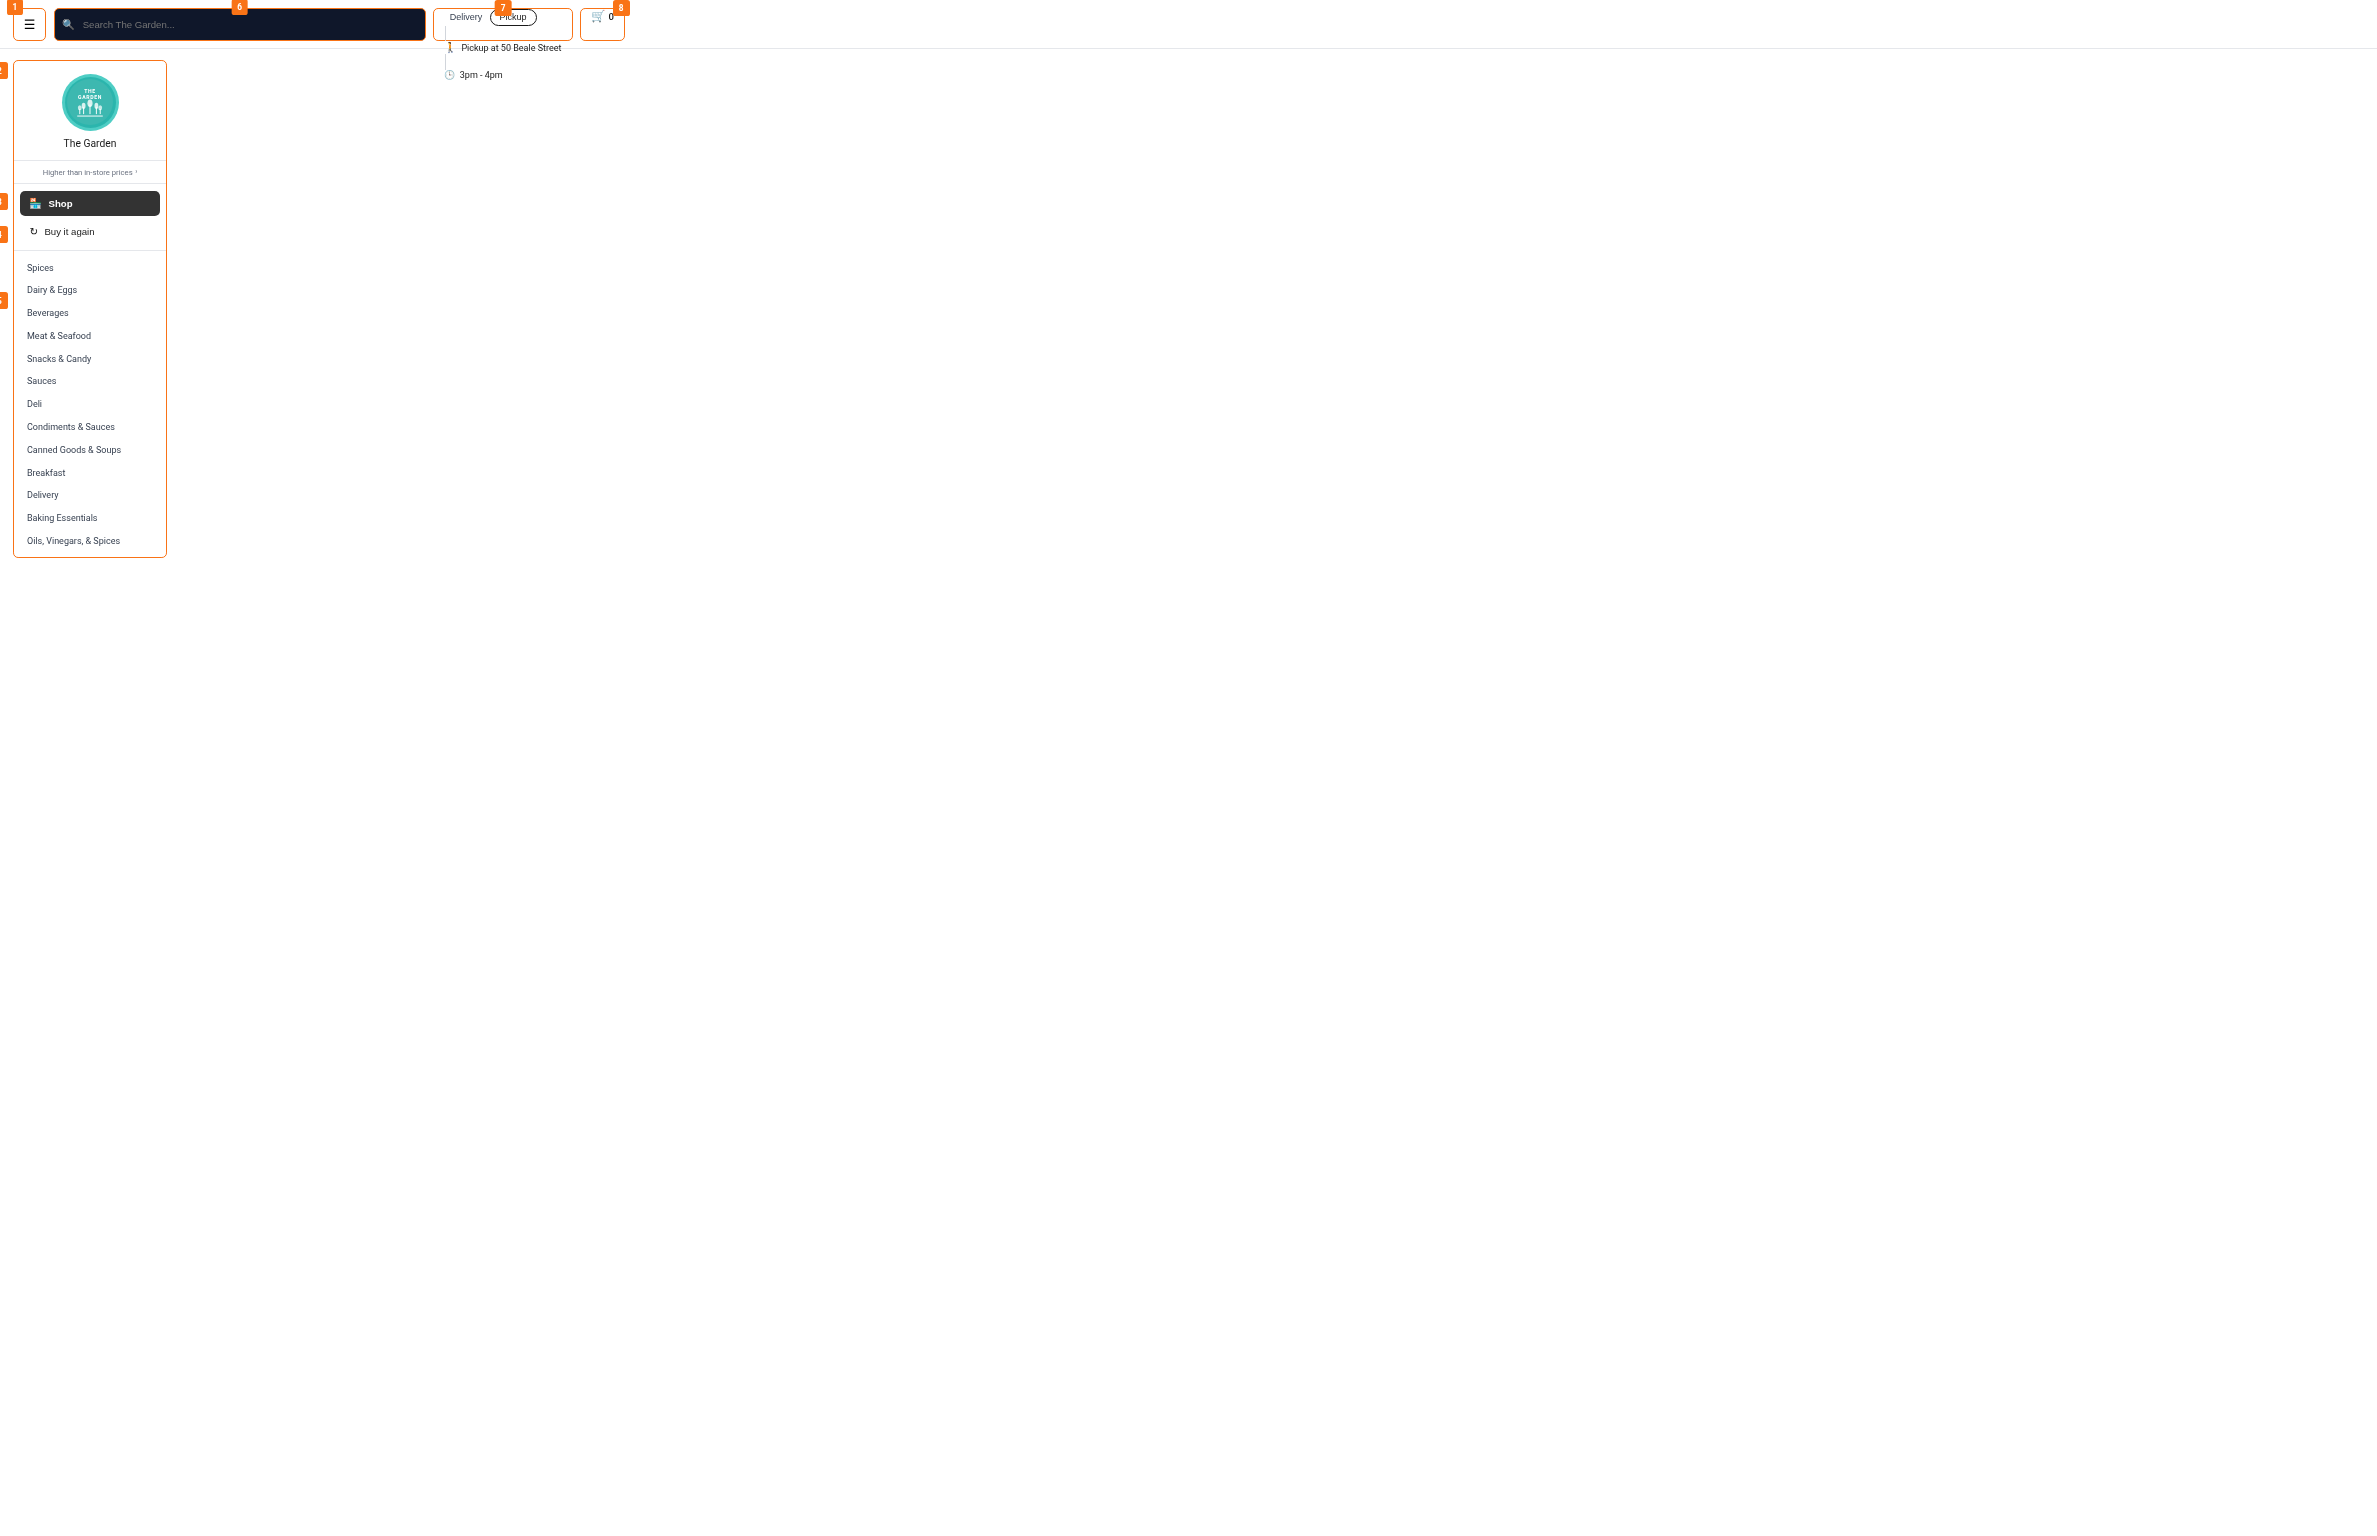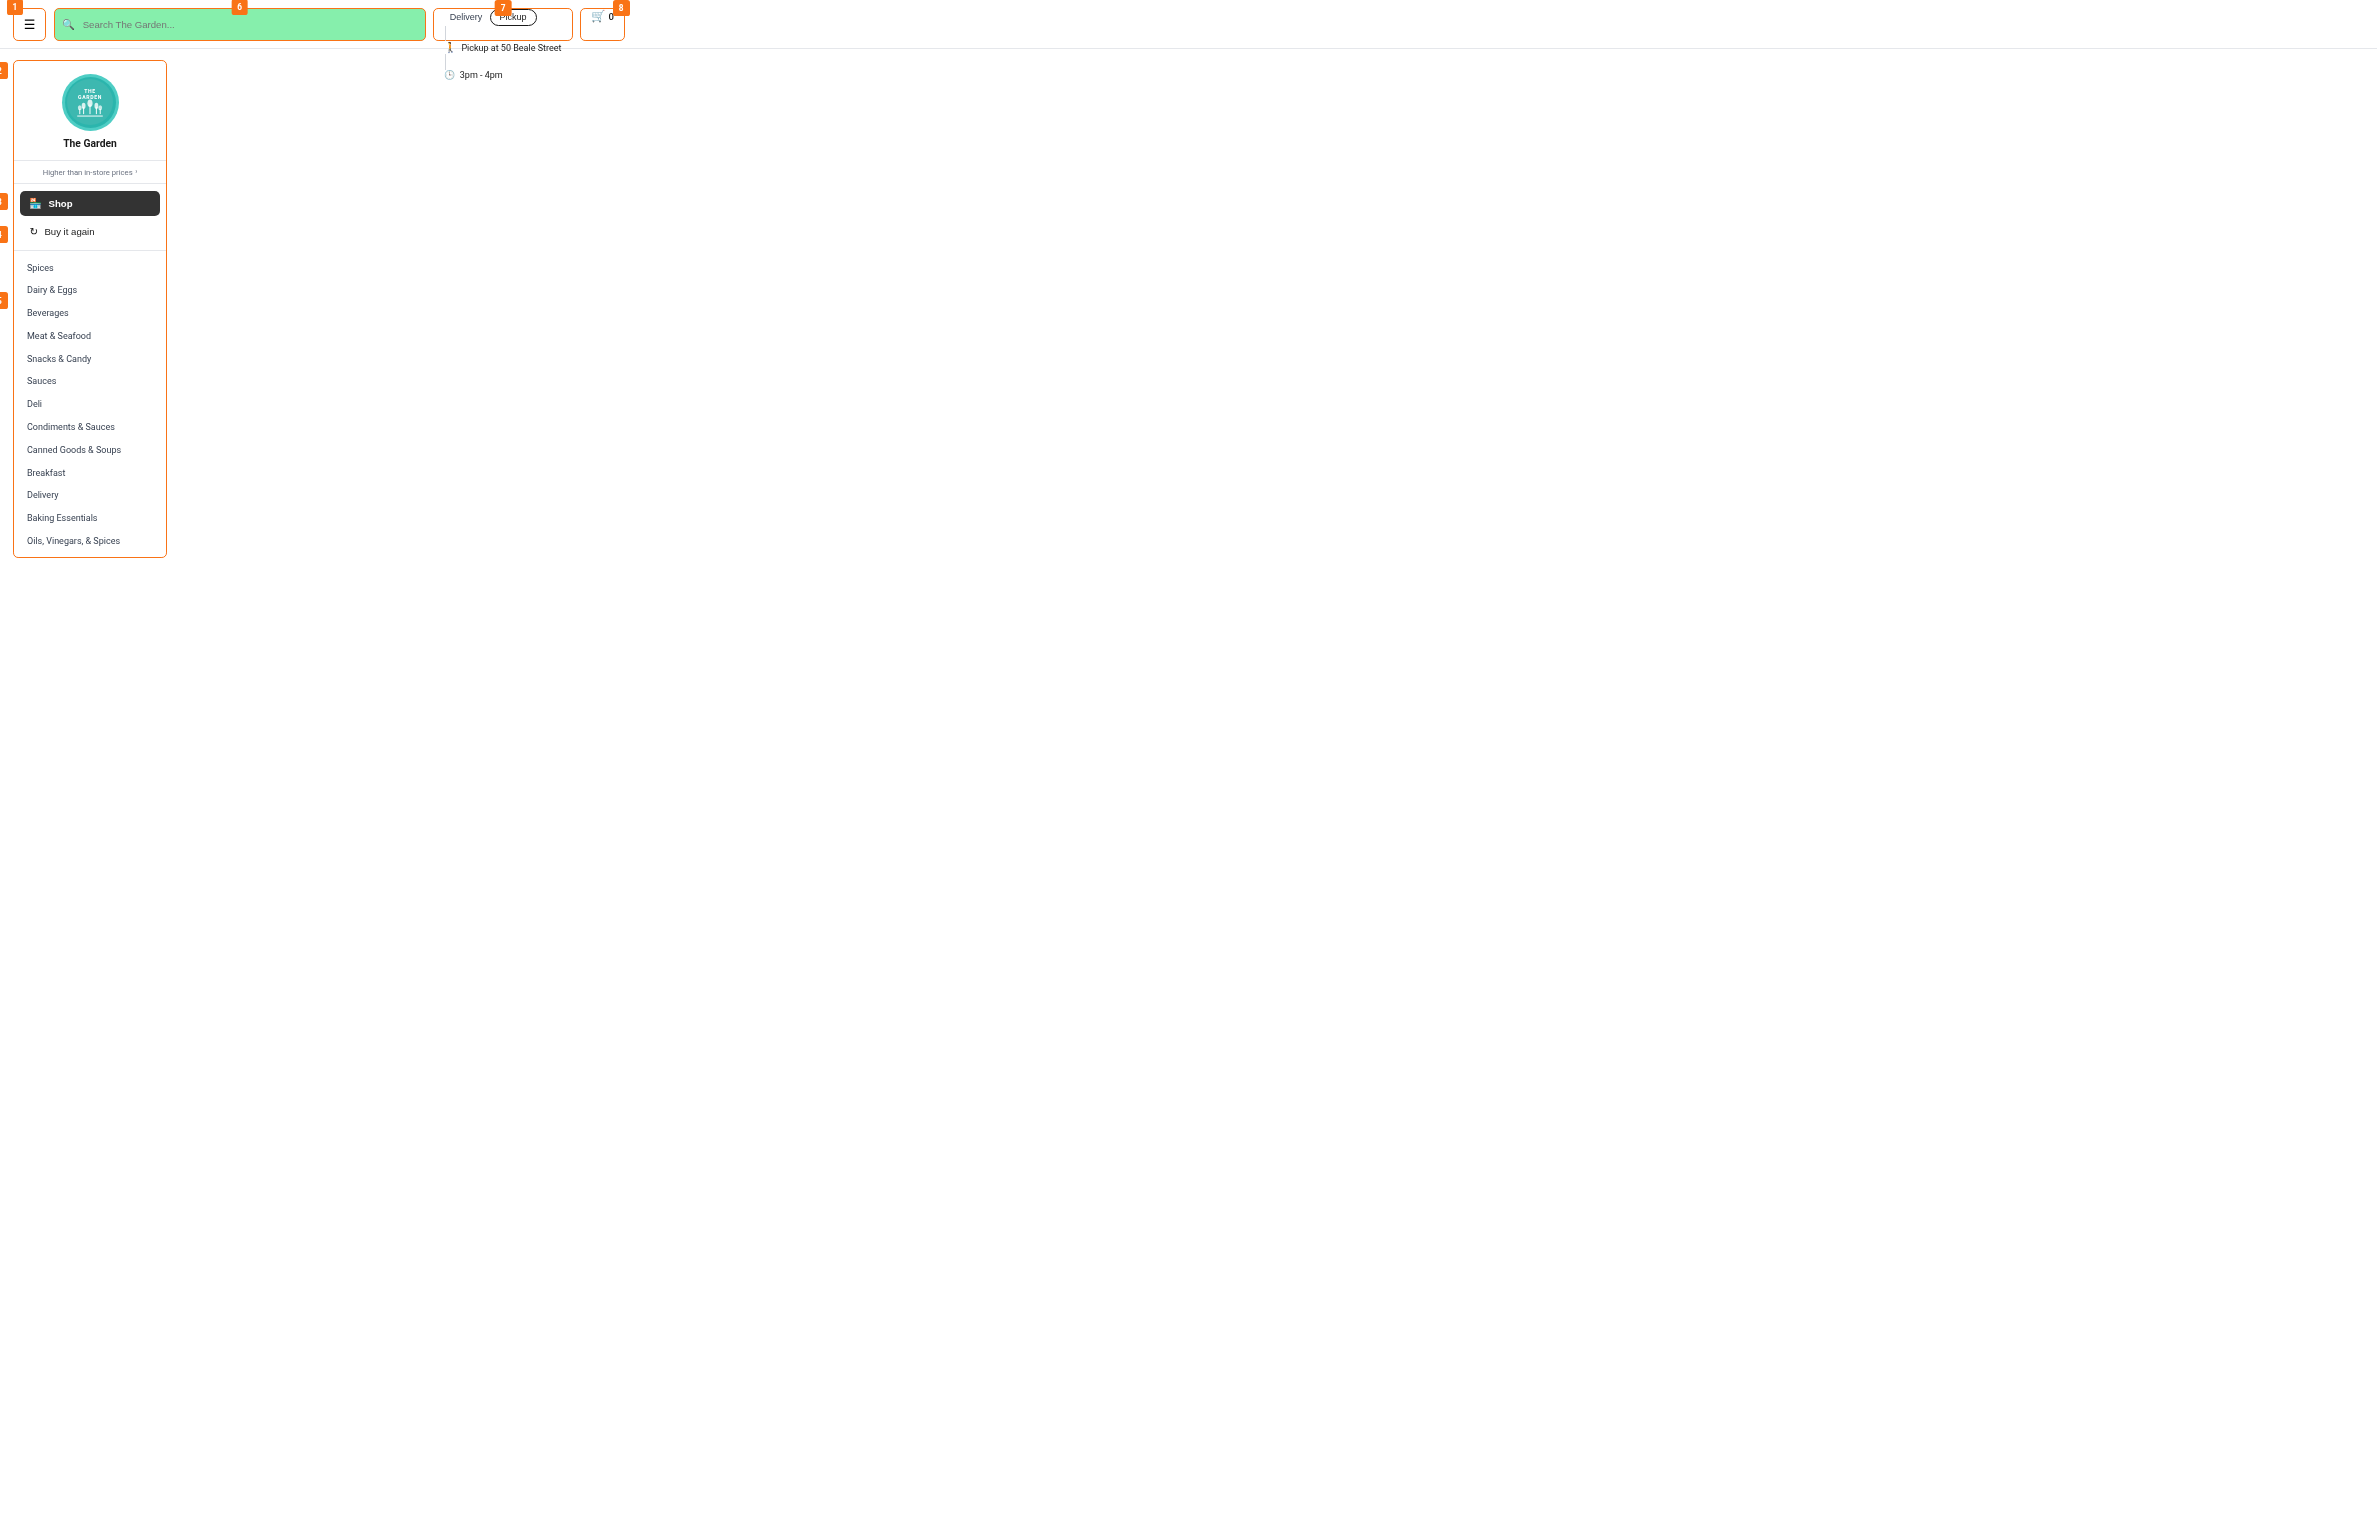--- a/index.html
+++ b/index.html
@@ -65,21 +65,21 @@
     }
 
     .search-input {
       width: 100%;
       height: 33px;
       border: 1.3px solid #f97316;
       border-radius: 5.1px;
       padding: 0 10.3px 0 28px;
       font-size: 9.6px;
       color: #6b7280;
-      background: #86efac;
+      background: #0f172a;
       outline: none;
     }
 
     .search-icon-wrap {
       position: absolute;
       left: 9px;
       top: 50%;
       transform: translateY(-50%);
       color: #6b7280;
       font-size: 10.3px;
@@ -233,21 +233,21 @@
       color: white;
       font-size: 7px;
       font-weight: bold;
       text-align: center;
       line-height: 1.2;
       letter-spacing: 0.3px;
     }
 
     .store-name {
       font-size: 10.3px;
-      font-weight: 700;
+      font-weight: 400;
       color: #1a1a1a;
       margin-bottom: 0;
     }
 
     .store-prices-note {
       padding: 6.4px 10.3px;
       font-size: 7.7px;
       color: #6b7280;
       display: flex;
       align-items: center;

